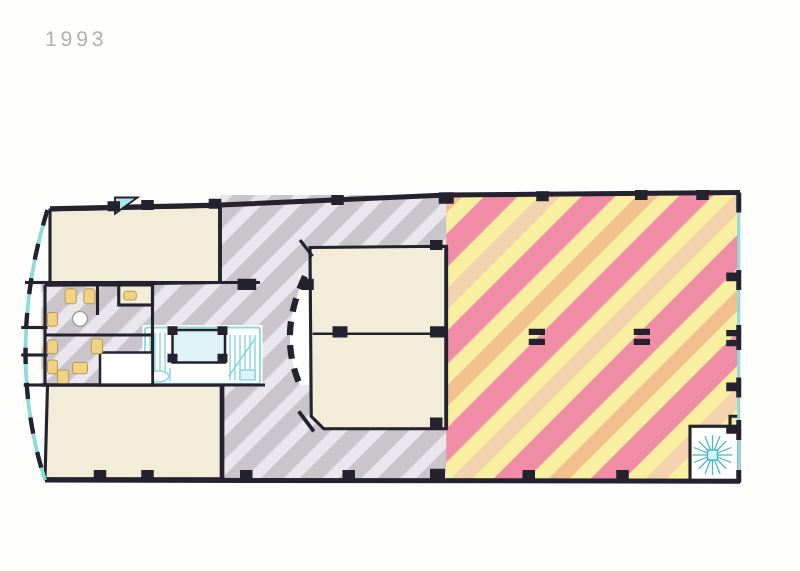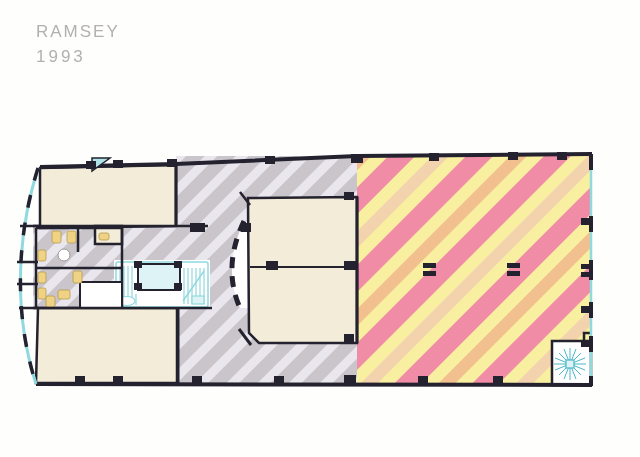--- a/index.html
+++ b/index.html
@@ -9,21 +9,20 @@
   .title-line1{font-size:17px;letter-spacing:2px;font-weight:400;}
   .title-line2{font-size:17px;letter-spacing:3px;font-weight:400;}
   svg{position:absolute;left:0;top:0;}
 </style>
 </head>
 <body>
 
 <div class="canvas">
 
   <div class="title-block">
-    <div class="title-line1">RAMSEY</div>
     <div class="title-line2">1993</div>
   </div>
 
   <svg width="640" height="457" viewBox="0 0 640 457">
     <defs>
       <pattern id="gs" width="22" height="22" patternUnits="userSpaceOnUse" patternTransform="rotate(45)">
         <rect width="22" height="22" fill="#e9e7ed"></rect>
         <rect width="13" height="22" fill="#c9c5cb"></rect>
       </pattern>
       <pattern id="ws" width="110" height="110" patternUnits="userSpaceOnUse" patternTransform="rotate(45)">

